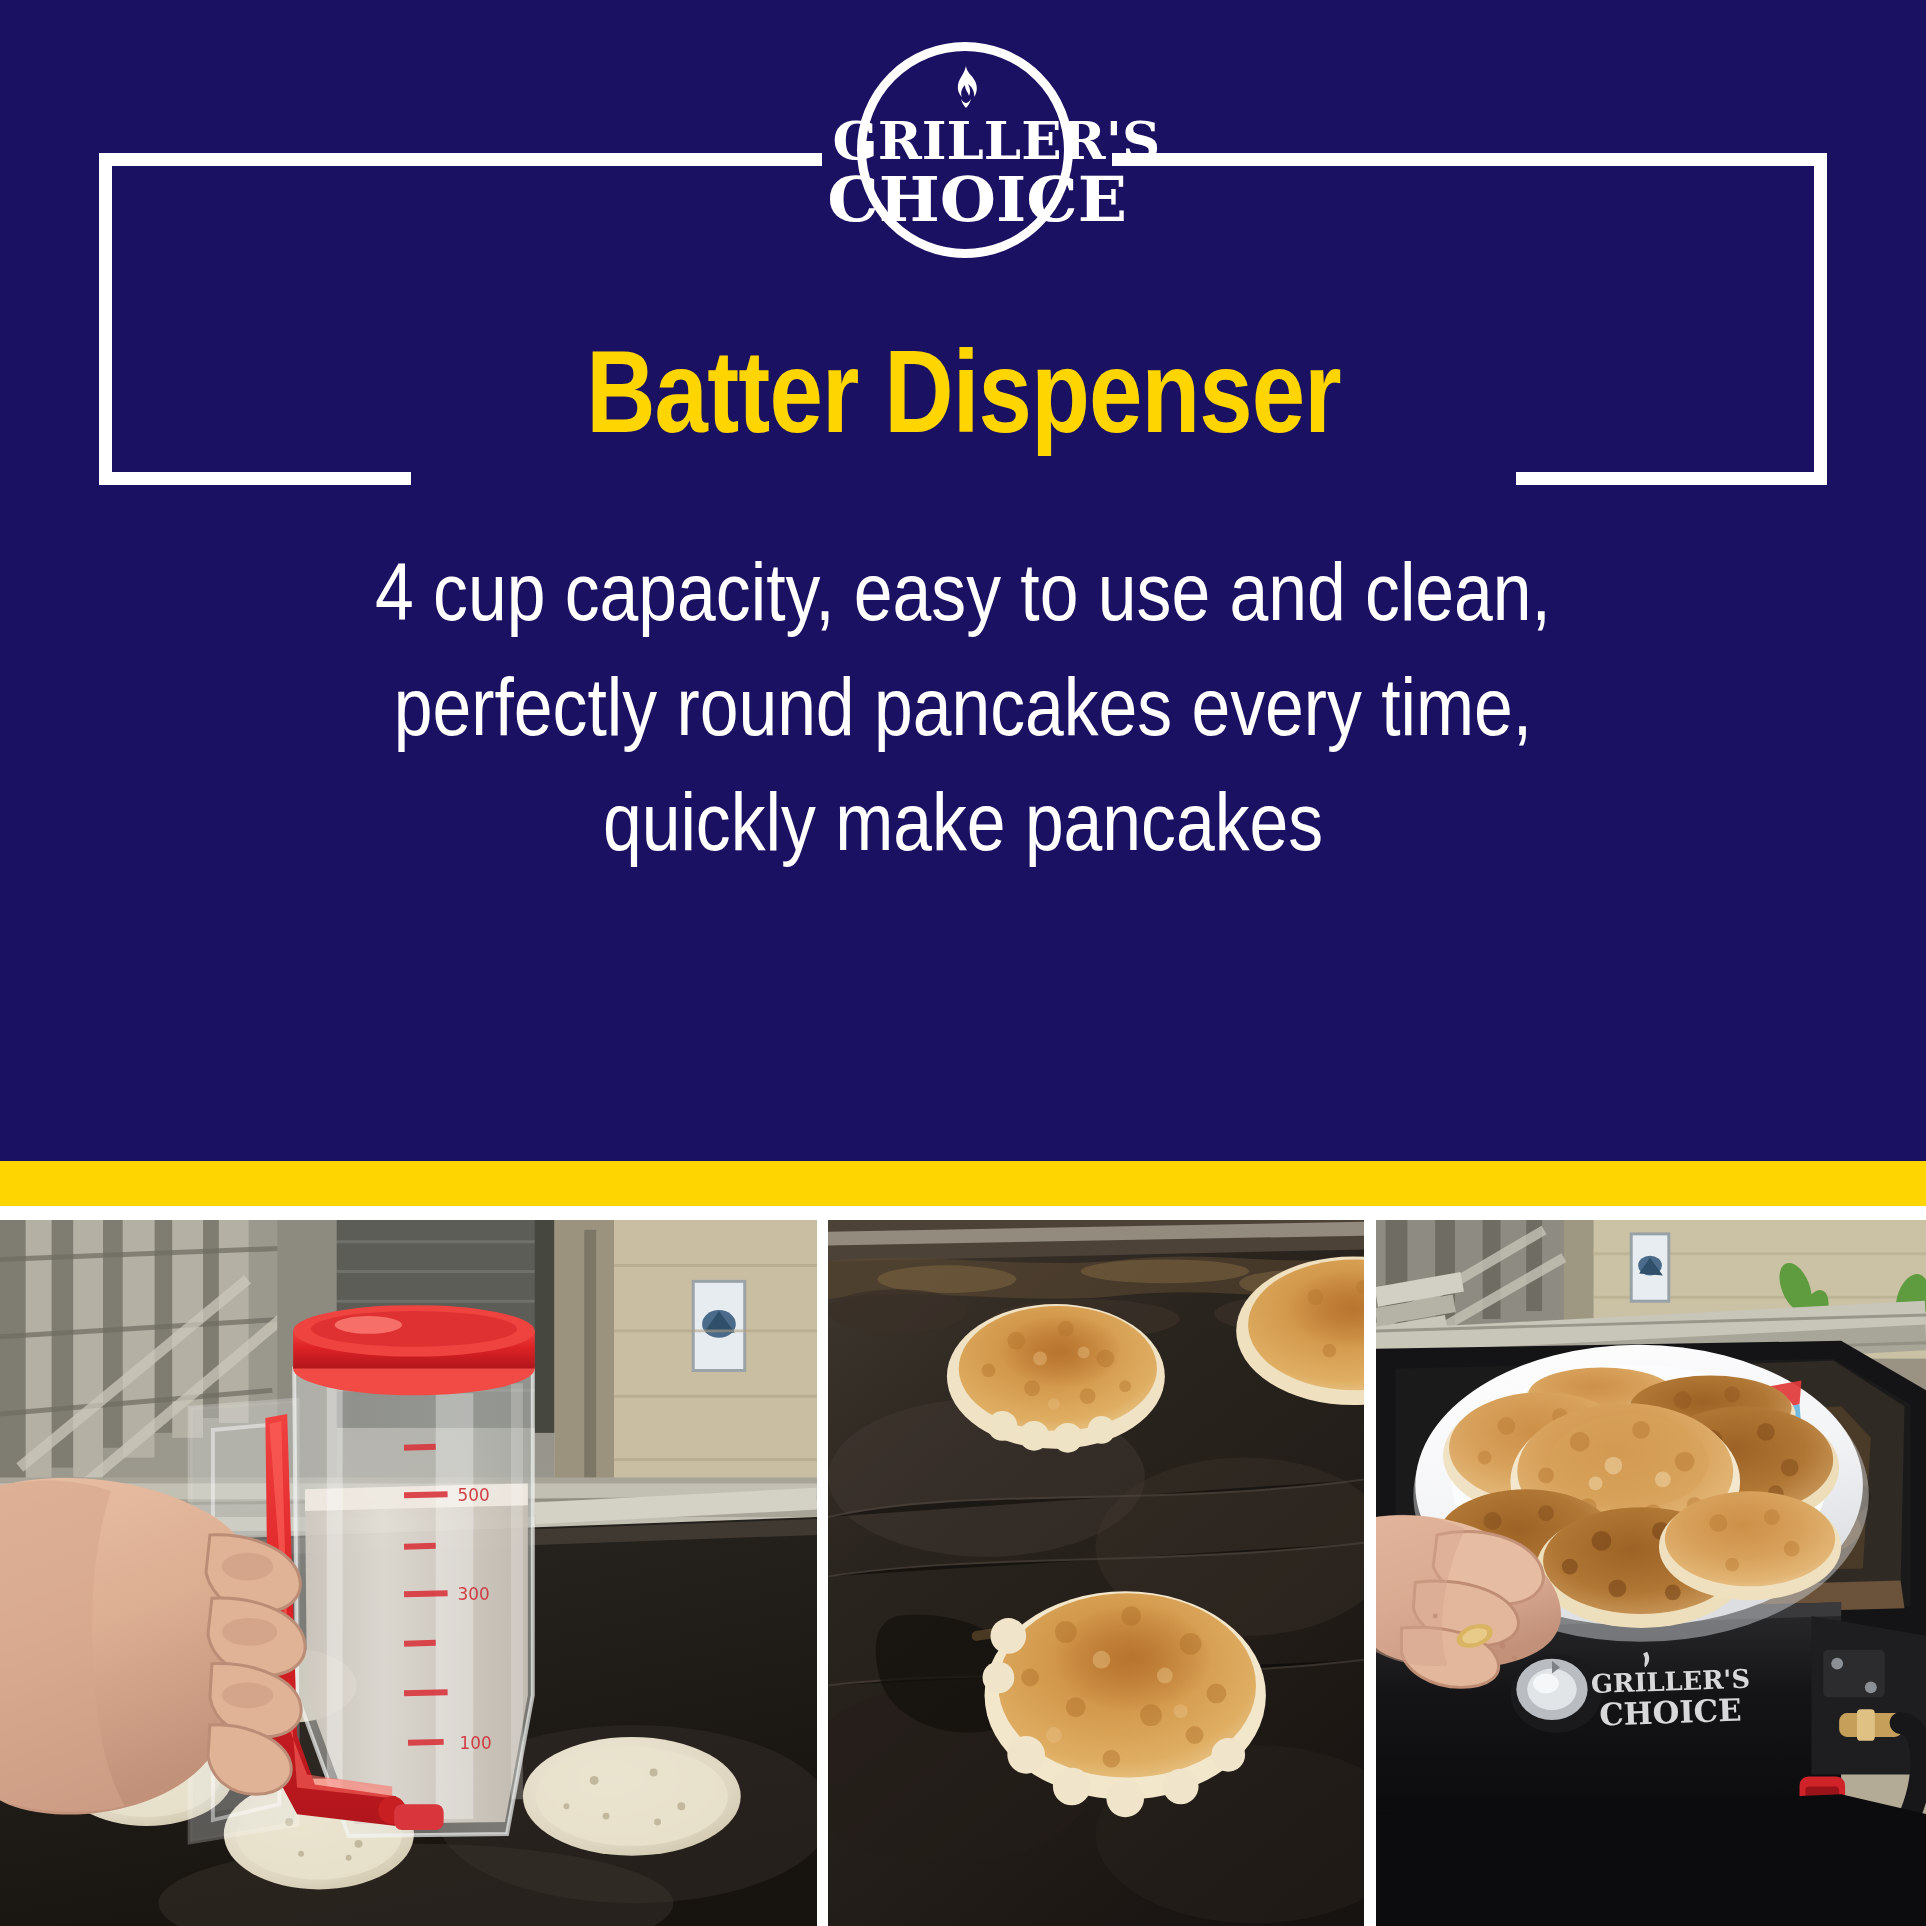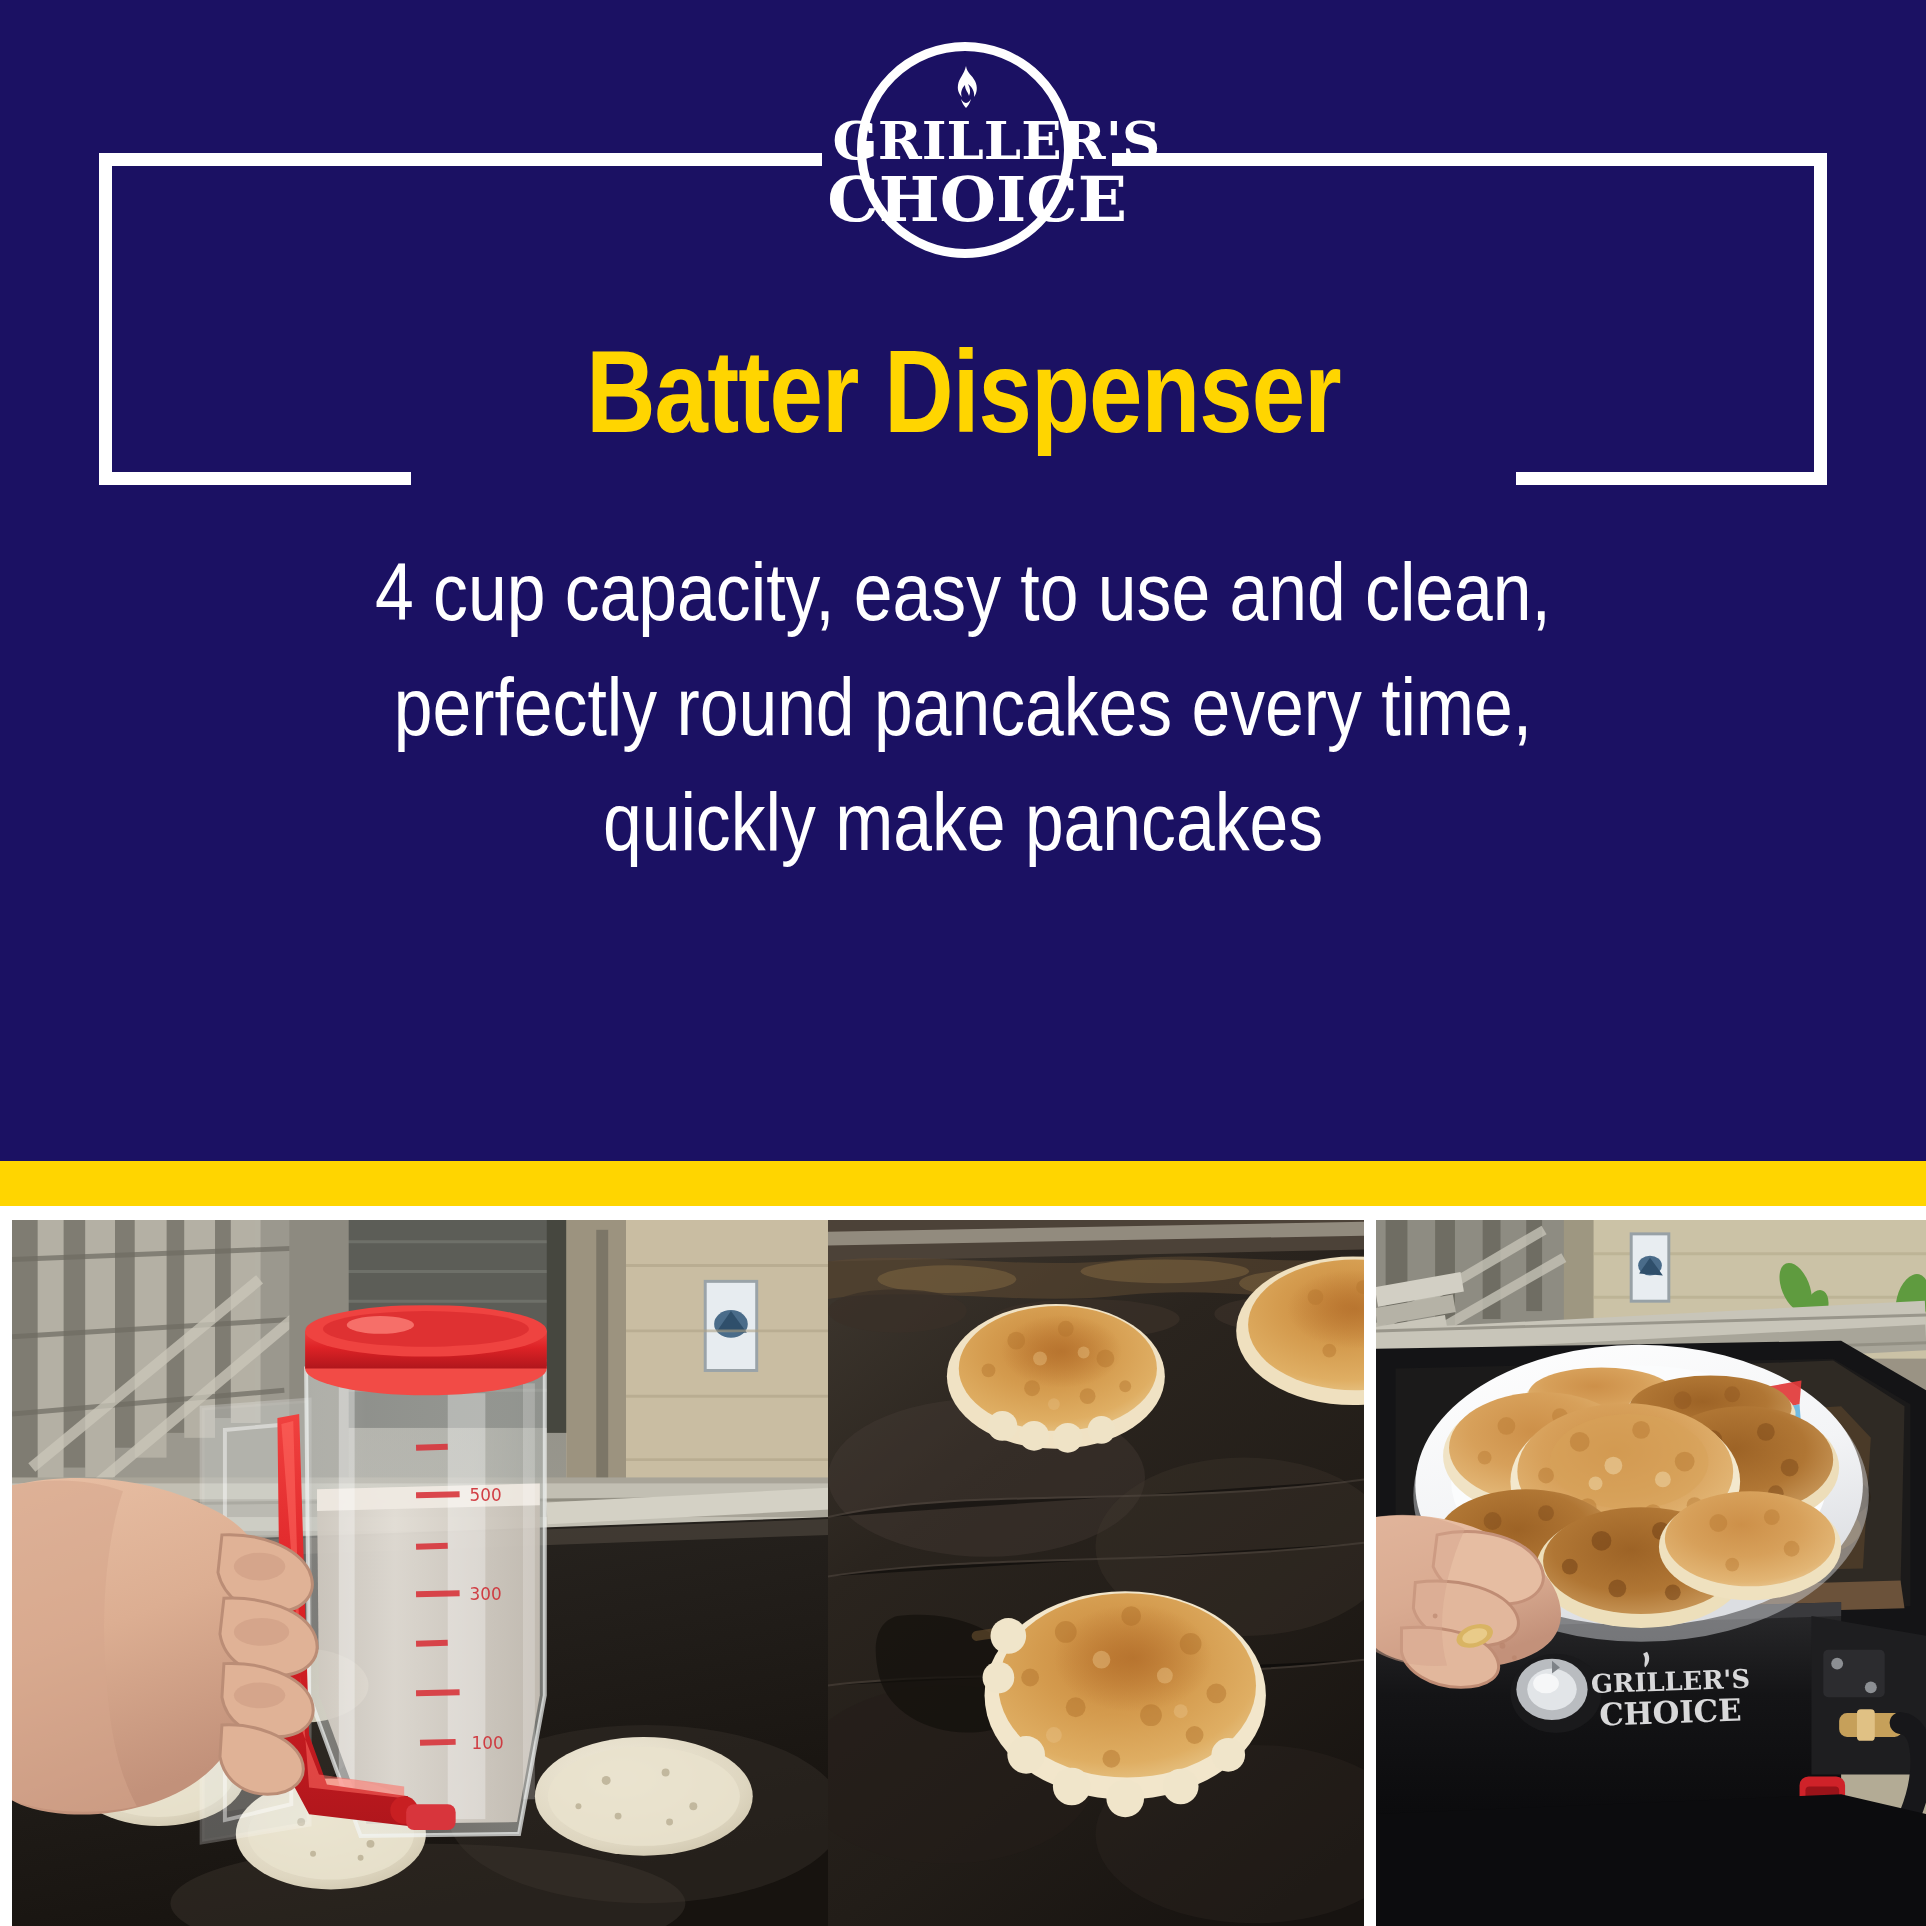--- a/index.html
+++ b/index.html
@@ -144,21 +144,21 @@
     left: 0; top: 1220px;
     width: 1927px;
     height: 707px;
   }
   .photo {
     position: absolute;
     top: 0;
     height: 707px;
     overflow: hidden;
   }
-  .photo-1 { left: 12px;    width: 817px; }
+  .photo-1 { left: 0px;    width: 817px; }
   .photo-2 { left: 828px;  width: 536px; }
   .photo-3 { left: 1376px; width: 550px; }
   .photo svg { display: block; width: 100%; height: 100%; }
 </style>
 </head>
 <body>
 
 <div id="canvas">
 
   <div class="hero">

